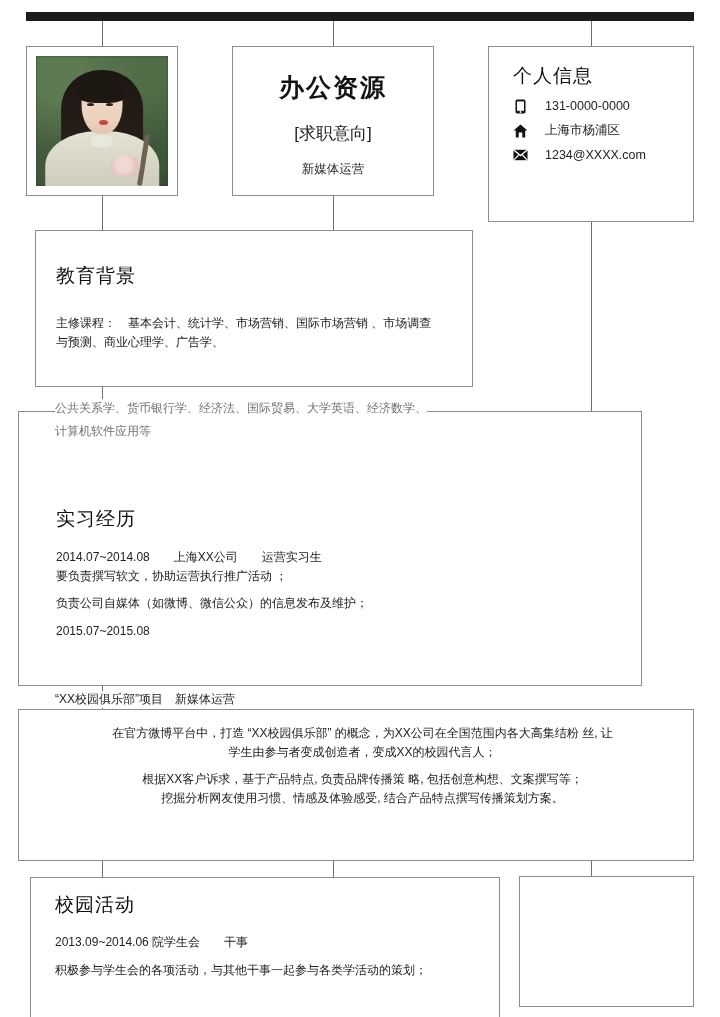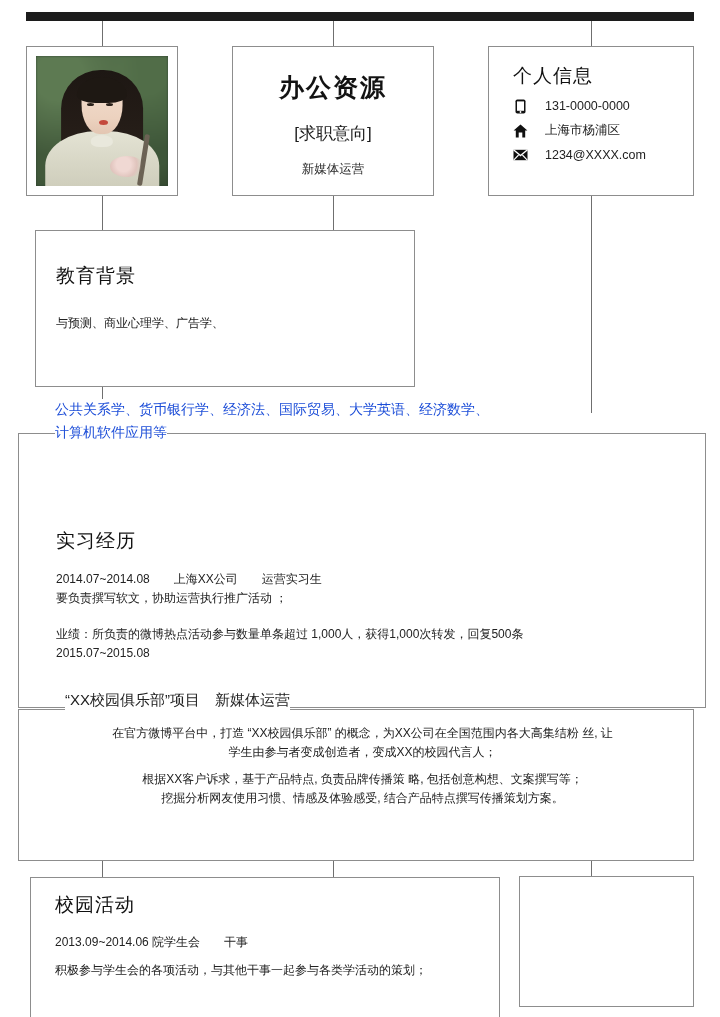--- a/index.html
+++ b/index.html
@@ -139,21 +139,21 @@
     font-size: 17px;
     color: #1a1a1a;
     margin-top: 12px;
   }
   #objective-value {
     font-size: 12.5px;
     color: #2a2a2a;
     margin-top: 10px;
   }
 
-  #info-card { left: 488px; top: 46px; width: 206px; height: 150px; }
+  #info-card { left: 488px; top: 46px; width: 206px; height: 176px; }
   #info-inner { position: absolute; left: 24px; top: 16px; right: 10px; }
   #info-title {
     font-size: 19px;
     color: #111;
     margin-bottom: 9px;
     letter-spacing: 1px;
   }
   .info-row {
     display: flex;
     align-items: center;
@@ -176,44 +176,44 @@
     letter-spacing: 1px;
   }
   .sec-line {
     font-size: 12px;
     color: #222;
     line-height: 1.55;
     white-space: nowrap;
   }
   .gap-sm { height: 9px; }
 
-  #edu-card { left: 35px; top: 230px; width: 380px; height: 157px; }
+  #edu-card { left: 35px; top: 230px; width: 438px; height: 157px; }
   #edu-inner { position: absolute; left: 20px; top: 32px; right: 8px; }
   #edu-title { margin-bottom: 16px; }
 
   
   .overflow-text {
     position: absolute;
-    font-size: 14px;
-    color: #1d4ed8;
+    font-size: 12px;
+    color: #737373;
     line-height: 1.55;
     white-space: nowrap;
     z-index: 6;
     background: #ffffff;
   }
   #edu-of1 { left: 55px; top: 399px; }
   #edu-of2 { left: 55px; top: 422px; }
 
-  #intern-card { left: 18px; top: 433px; width: 688px; height: 275px; }
+  #intern-card { left: 18px; top: 411px; width: 624px; height: 275px; }
   #intern-inner { position: absolute; left: 37px; top: 94px; right: 12px; }
   #intern-title { margin-bottom: 16px; }
 
   #proj-head {
-    position: absolute; left: 65px; top: 691px;
-    font-size: 15px; color: #222; z-index: 6;
+    position: absolute; left: 55px; top: 691px;
+    font-size: 12px; color: #222; z-index: 6;
     background: #ffffff;
   }
 
   #proj-card { left: 18px; top: 709px; width: 676px; height: 152px; }
   #proj-inner { position: absolute; left: 27px; top: 14px; right: 14px; text-align: center; }
 
   #campus-card { left: 30px; top: 877px; width: 470px; height: 162px; }
   #campus-inner { position: absolute; left: 24px; top: 14px; right: 10px; }
   #campus-title { margin-bottom: 15px; }
 
@@ -304,34 +304,35 @@
         </span>
         <span>1234@XXXX.com</span>
       </div>
     </div>
   </div>
 
   <div class="box" id="edu-card">
     <div id="edu-inner">
       <div class="sec-title" id="edu-title">教育背景</div>
       <div class="gap-sm"></div>
+      <div class="sec-line">主修课程：　基本会计、统计学、市场营销、国际市场营销 、市场调查</div>
       <div class="sec-line">与预测、商业心理学、广告学、</div>
     </div>
   </div>
   <div class="overflow-text" id="edu-of1">公共关系学、货币银行学、经济法、国际贸易、大学英语、经济数学、</div>
   <div class="overflow-text" id="edu-of2">计算机软件应用等</div>
 
   <div class="box" id="intern-card">
     <div id="intern-inner">
       <div class="sec-title" id="intern-title">实习经历</div>
       <div class="sec-line">2014.07~2014.08　　上海XX公司　　运营实习生</div>
       <div class="sec-line">要负责撰写软文，协助运营执行推广活动 ；</div>
       <div class="gap-sm"></div>
-      <div class="gap-sm"></div>
-      <div class="sec-line">业绩：所负责的微博热点活动参与数量单条超过 1,000人，获得1,000次转发，回复500条</div>
+      <div class="sec-line">负责公司自媒体（如微博、微信公众）的信息发布及维护；</div>
+      <div class="gap-sm"></div>
       <div class="sec-line">2015.07~2015.08</div>
     </div>
   </div>
 
   <div id="proj-head">“XX校园俱乐部”项目　新媒体运营</div>
   <div class="box" id="proj-card">
     <div id="proj-inner">
       <div class="sec-line">在官方微博平台中，打造 “XX校园俱乐部” 的概念，为XX公司在全国范围内各大高集结粉 丝, 让</div>
       <div class="sec-line">学生由参与者变成创造者，变成XX的校园代言人；</div>
       <div class="gap-sm"></div>

